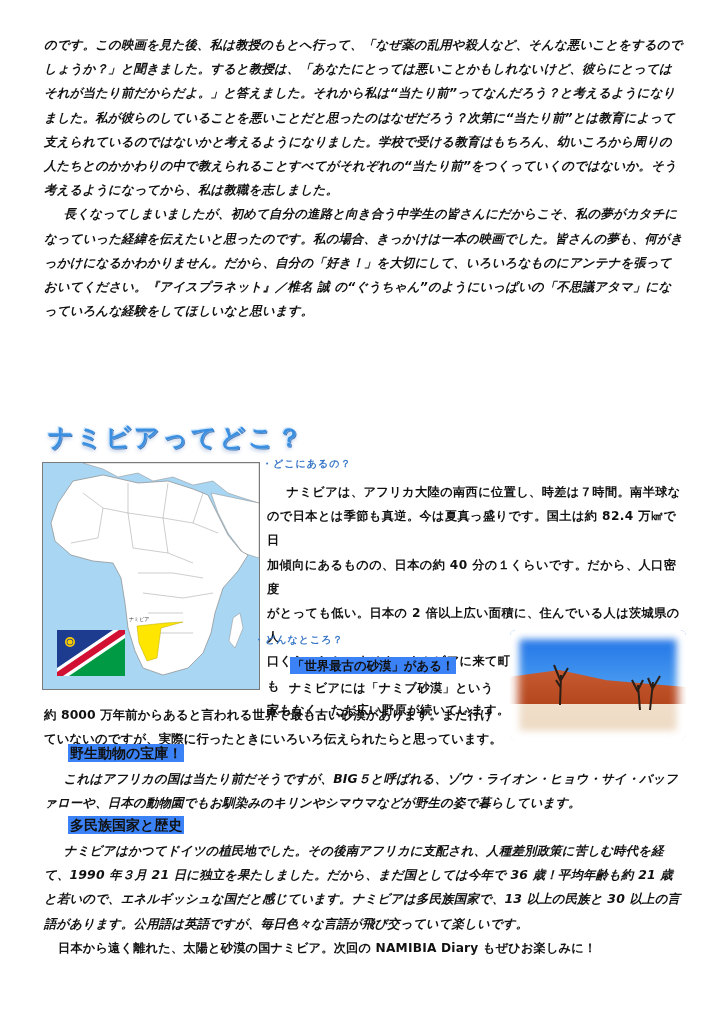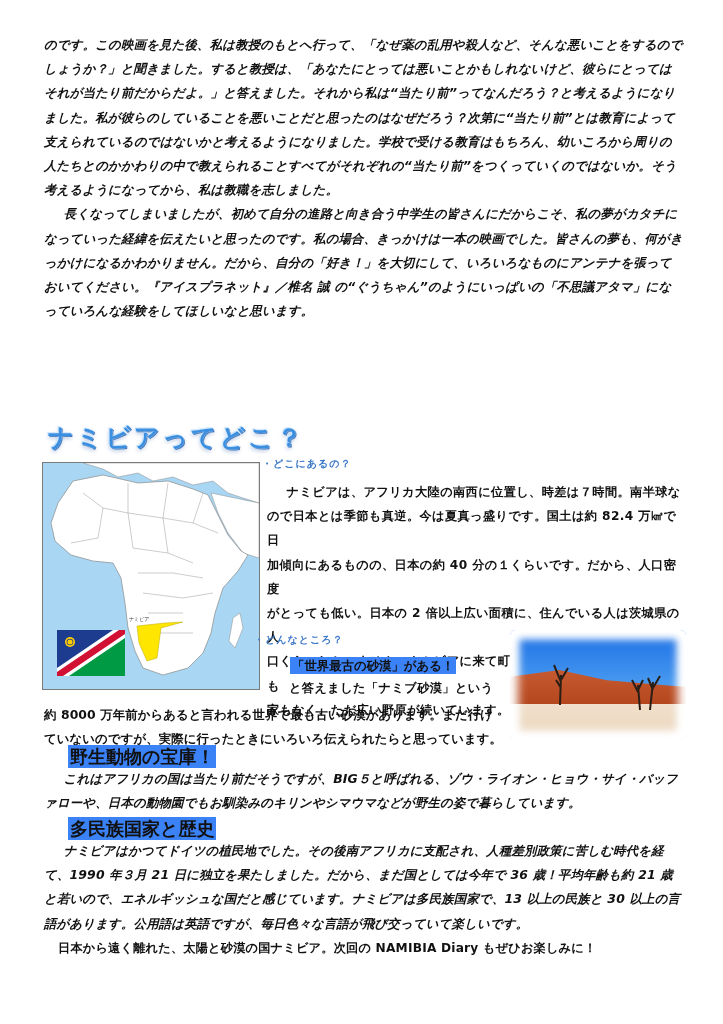--- a/index.html
+++ b/index.html
@@ -29,21 +29,21 @@
   #desert-h { position: absolute; left: 290px; top: 658px; font-size: 12.4px; font-weight: bold; }
   #desert-lead { position: absolute; left: 289px; top: 680px; font-size: 12.2px; font-weight: bold; letter-spacing: 0.4px; }
   #desert-body { top: 703px; }
   #photo { position: absolute; left: 510px; top: 630px; width: 176px; height: 110px; border-radius: 6px;
            box-shadow: 0 0 8px 6px #fff inset; overflow: hidden;
            background: linear-gradient(#1c6fe6 0%, #4a9cf0 52%, #f2e2cf 52%, #ecd8c0 100%); }
   #photo .dune { position: absolute; left: 0; top: 40px; width: 100%; height: 34px;
                  background: linear-gradient(#c65a30, #b5471f);
                  clip-path: polygon(0 20%, 28% 0, 55% 30%, 100% 50%, 100% 100%, 0 100%); }
   #photo .fade { position: absolute; inset: 0; box-shadow: inset 0 0 10px 8px #fff; border-radius: 6px; }
-  .sub-h { position: absolute; left: 68px; font-size: 18px; font-weight: bold; }
+  .sub-h { position: absolute; left: 68px; font-size: 14px; font-weight: bold; }
   #wild-h { top: 745px; }
   #wild-body { top: 767px; }
   #ethnic-h { top: 817px; }
   #ethnic-body { top: 839px; }
   #closing { position: absolute; left: 58px; top: 940px; font-size: 12.2px; font-weight: bold; letter-spacing: 0.2px; }
 </style>
 </head>
 <body>
 
 <div id="intro" class="para">
@@ -86,21 +86,21 @@
   <div style="text-indent:1.6em">ナミビアは、アフリカ大陸の南西に位置し、時差は７時間。南半球な</div>
   <div>ので日本とは季節も真逆。今は夏真っ盛りです。国土は約 82.4 万㎢で日</div>
   <div>加傾向にあるものの、日本の約 40 分の１くらいです。だから、人口密度</div>
   <div>がとっても低い。日本の 2 倍以上広い面積に、住んでいる人は茨城県の人</div>
   <div>口くらいしかいません。ナミビアに来て町を一歩出ると、地平線まで人も</div>
   <div>家もなく、ただ広い野原が続いています。</div>
 </div>
 
 <div id="what-h" class="h-sec">・どんなところ？</div>
 <div id="desert-h"><span class="hl">「世界最古の砂漠」がある！</span></div>
-<div id="desert-lead">と答えました「ナミブ砂漠」という</div>
+<div id="desert-lead">ナミビアには「ナミブ砂漠」という</div>
 <div id="desert-body" class="para" style="width:470px;letter-spacing:0.1px">
   <div>約 8000 万年前からあると言われる世界で最も古い砂漠があります。まだ行け</div>
   <div>ていないのですが、実際に行ったときにいろいろ伝えられたらと思っています。</div>
 </div>
 
 <div id="photo" title="ナミブ砂漠（デッドフレイ）の写真">
   <div class="dune"></div>
   <svg width="176" height="110" style="position:absolute;left:0;top:0">
     <path d="M50 75 L51 45 M51 52 L44 35 M51 50 L58 38 M51 58 L46 50" stroke="#2a1e16" stroke-width="2" fill="none"></path>
     <path d="M130 80 L128 55 M128 62 L122 50 M128 60 L133 50" stroke="#2a1e16" stroke-width="2" fill="none"></path>

